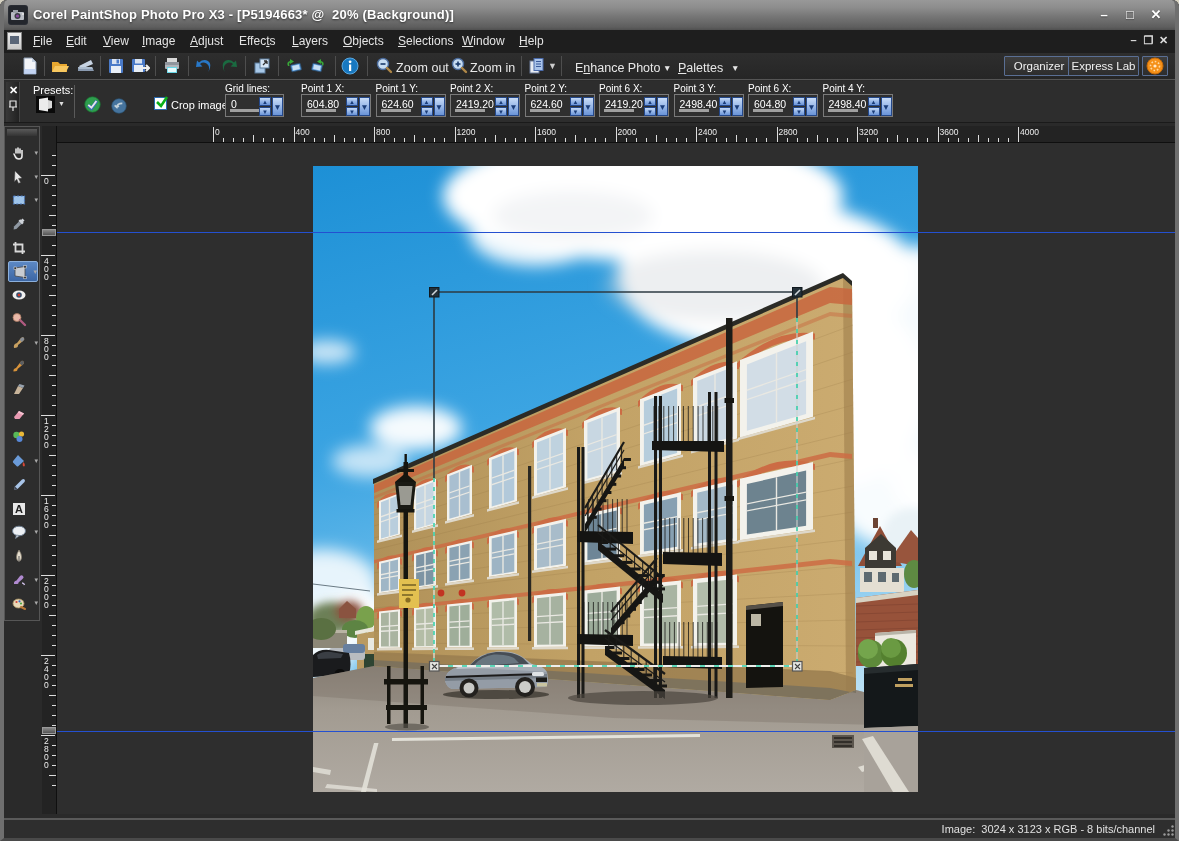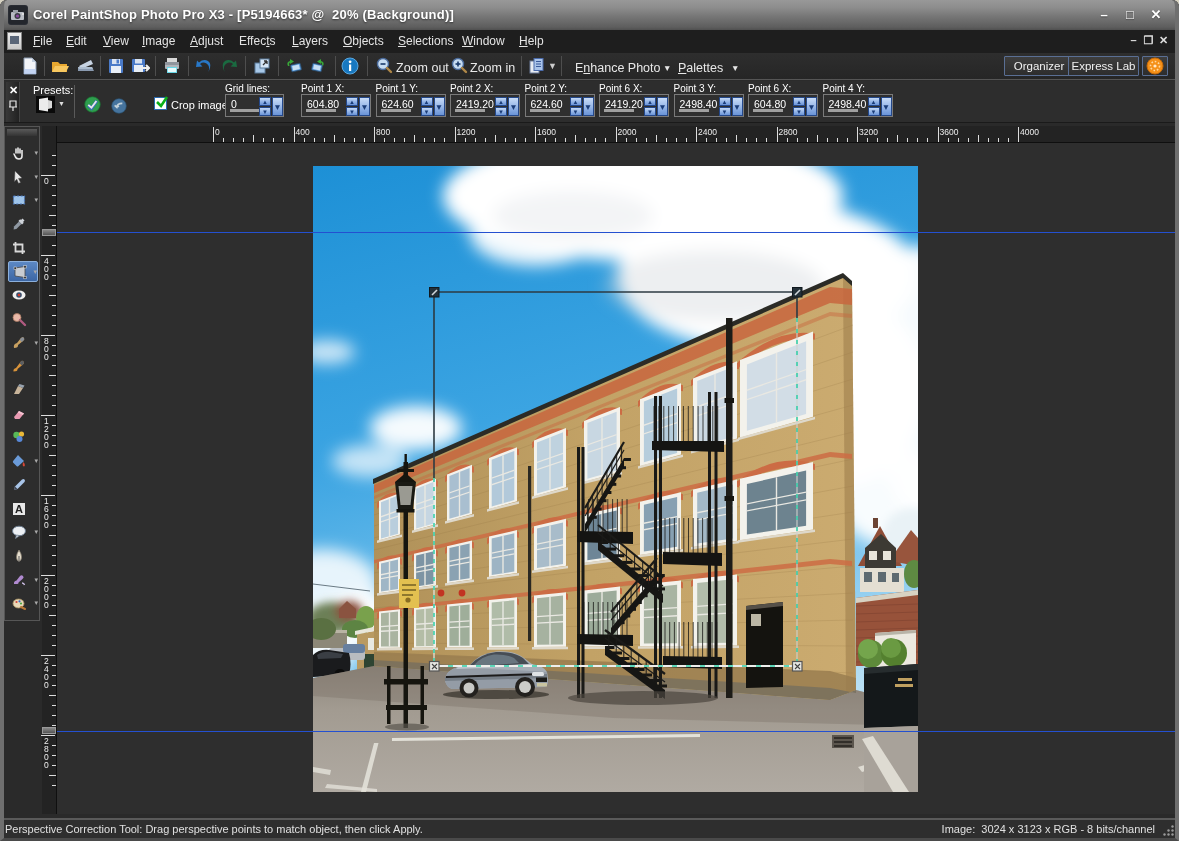--- a/index.html
+++ b/index.html
@@ -1169,21 +1169,20 @@
           <path d="M738 152 L743 147" stroke="#cfd6da" stroke-width="1.6"></path>
           <rect x="735.5" y="518.5" width="9.5" height="9.5" fill="#e6e6e2" stroke="#555" stroke-width="1.2"></rect>
           <path d="M738 521 L743 526 M743 521 L738 526" stroke="#444" stroke-width="1.1"></path>
           <rect x="372.5" y="518.5" width="9.5" height="9.5" fill="#e6e6e2" stroke="#555" stroke-width="1.2"></rect>
           <path d="M375 521 L380 526 M380 521 L375 526" stroke="#444" stroke-width="1.1"></path>
         </g>
       </svg>
     </div>
   </div>
   <div id="status">
-    <div style="position:absolute;left:5px;top:3px">Perspective Correction Tool: Drag perspective points to match object, then click Apply.</div>
     <div style="position:absolute;right:24px;top:3px">Image:&nbsp; 3024 x 3123 x RGB - 8 bits/channel</div>
     <svg style="position:absolute;right:4px;top:4px" width="13" height="13">
         <g fill="#9a9a9a">
           <circle cx="10.5" cy="2.5" r="1.2"></circle>
           <circle cx="6.5" cy="6.5" r="1.2"></circle>
           <circle cx="10.5" cy="6.5" r="1.2"></circle>
           <circle cx="2.5" cy="10.5" r="1.2"></circle>
           <circle cx="6.5" cy="10.5" r="1.2"></circle>
           <circle cx="10.5" cy="10.5" r="1.2"></circle>
         </g>

